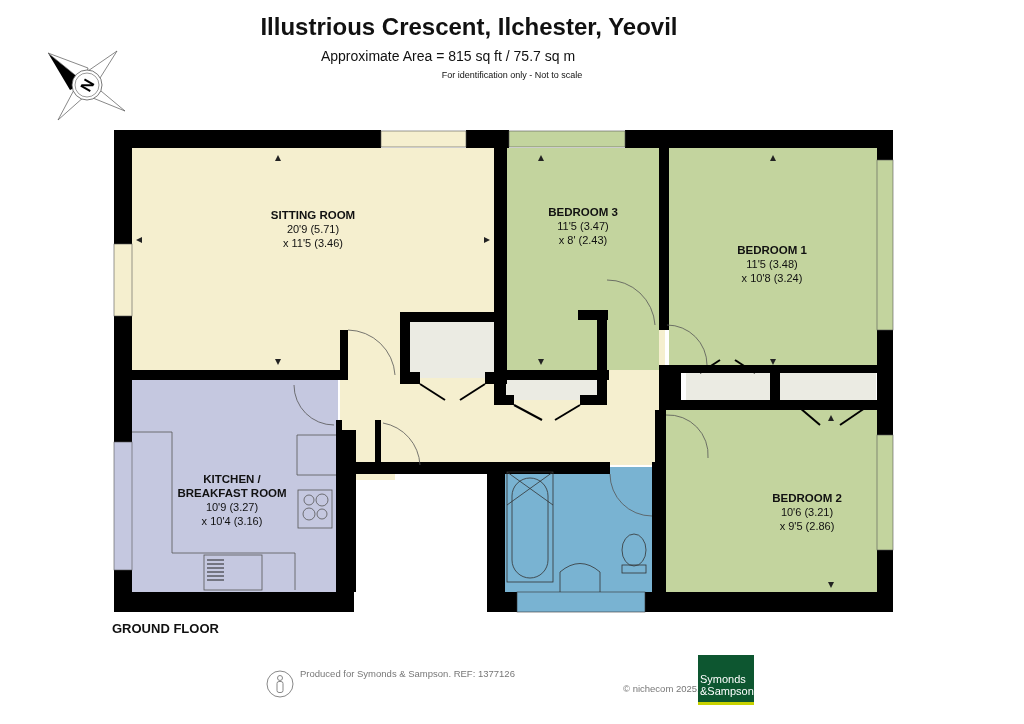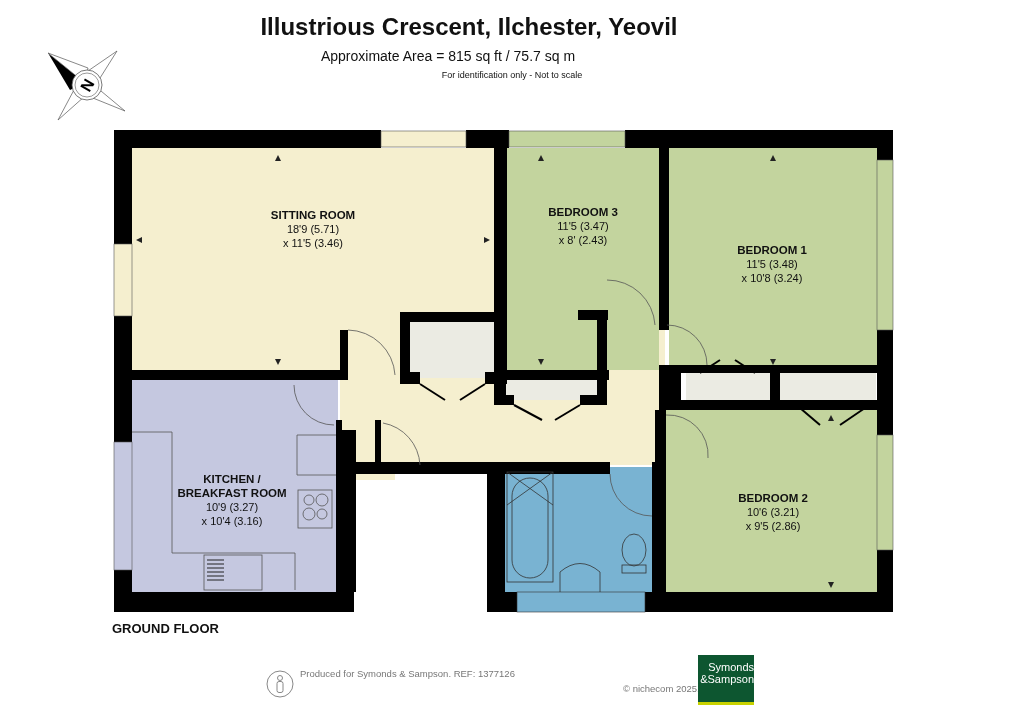--- a/index.html
+++ b/index.html
@@ -8,21 +8,21 @@
   .subtitle{position:absolute;left:0;width:896px;top:48px;text-align:center;font-size:14px;}
   .note{position:absolute;left:0;width:1024px;top:70px;text-align:center;font-size:9px;}
   .compass{position:absolute;left:40px;top:38px;width:90px;height:90px;}
   svg.plan{position:absolute;left:0;top:0;}
   .room-label{position:absolute;text-align:center;font-size:11px;line-height:14px;transform:translateX(-50%);white-space:nowrap;}
   .room-label .name{font-weight:bold;font-size:11.5px;}
   .floor-label{position:absolute;left:112px;top:621px;font-weight:bold;font-size:13px;}
   .footer{position:absolute;left:300px;top:668px;font-size:9.5px;color:#777;line-height:11.5px;}
   .footer-icon{position:absolute;left:266px;top:670px;width:28px;height:28px;}
   .copyright{position:absolute;left:623px;top:683px;font-size:9.5px;color:#777;}
-  .logo{position:absolute;left:698px;top:655px;width:56px;height:50px;background:#0d5630;color:#fff;font-size:11px;line-height:12px;padding:6px 0 0 0;box-sizing:border-box;border-bottom:3px solid #c8d200;text-align:right;}
+  .logo{position:absolute;left:698px;top:655px;width:56px;height:50px;background:#0d5630;color:#fff;font-size:11px;line-height:12px;padding:18px 0 0 0;box-sizing:border-box;border-bottom:3px solid #c8d200;}
   .logo span{display:block;padding-left:2px;}
 </style>
 </head>
 <body>
 
 <div class="title">Illustrious Crescent, Ilchester, Yeovil</div>
 <div class="subtitle">Approximate Area = 815 sq ft / 75.7 sq m</div>
 <div class="note">For identification only - Not to scale</div>
 
 <svg class="compass" viewBox="0 0 90 90">
@@ -175,40 +175,40 @@
       <polygon points="541,365 538,359 544,359"></polygon>
     <polygon points="773,155 770,161 776,161"></polygon>
       <polygon points="773,365 770,359 776,359"></polygon>
     <polygon points="831,415 828,421 834,421"></polygon>
       <polygon points="831,588 828,582 834,582"></polygon>
   </g>
 </svg>
 
 <div class="room-label" style="left:313px;top:208px;">
   <div class="name">SITTING ROOM</div>
-  <div>18'9 (5.71)</div>
+  <div>20'9 (5.71)</div>
   <div>x 11'5 (3.46)</div>
 </div>
 <div class="room-label" style="left:583px;top:205px;">
   <div class="name">BEDROOM 3</div>
   <div>11'5 (3.47)</div>
   <div>x 8' (2.43)</div>
 </div>
 <div class="room-label" style="left:772px;top:243px;">
   <div class="name">BEDROOM 1</div>
   <div>11'5 (3.48)</div>
   <div>x 10'8 (3.24)</div>
 </div>
 <div class="room-label" style="left:232px;top:472px;">
   <div class="name">KITCHEN /</div>
   <div class="name">BREAKFAST ROOM</div>
   <div>10'9 (3.27)</div>
   <div>x 10'4 (3.16)</div>
 </div>
-<div class="room-label" style="left:773px;top:491px;">
+<div class="room-label" style="left:807px;top:491px;">
   <div class="name">BEDROOM 2</div>
   <div>10'6 (3.21)</div>
   <div>x 9'5 (2.86)</div>
 </div>
 
 <div class="floor-label">GROUND FLOOR</div>
 
 <svg class="footer-icon" viewBox="0 0 28 28">
   <circle cx="14" cy="14" r="13" fill="none" stroke="#888" stroke-width="1"></circle>
   <circle cx="14" cy="8" r="2.5" fill="none" stroke="#888"></circle>

